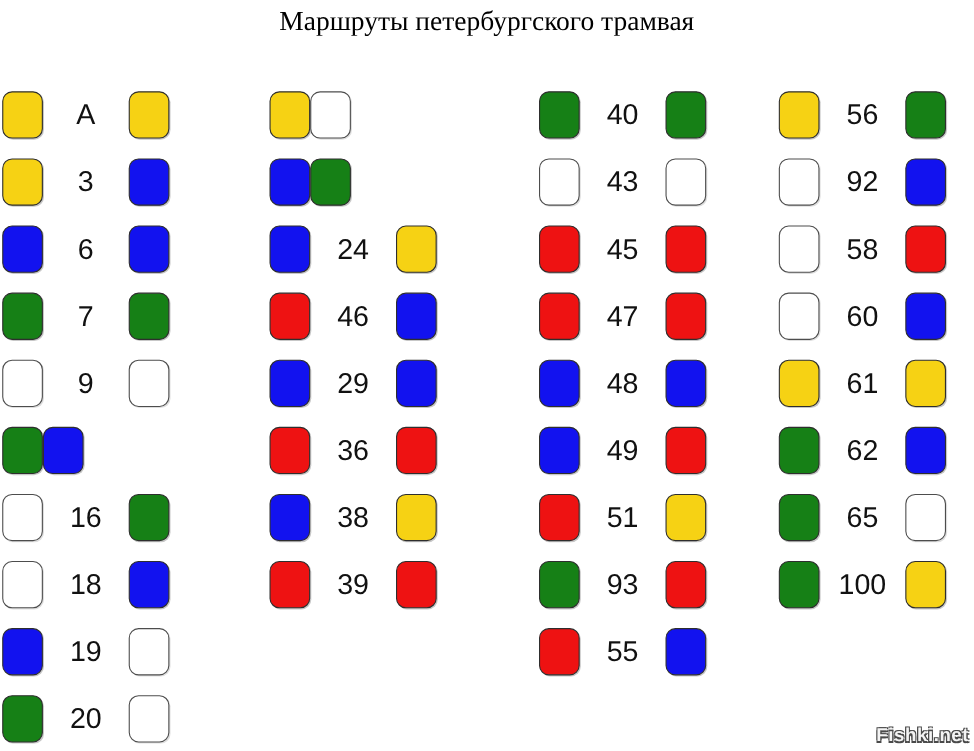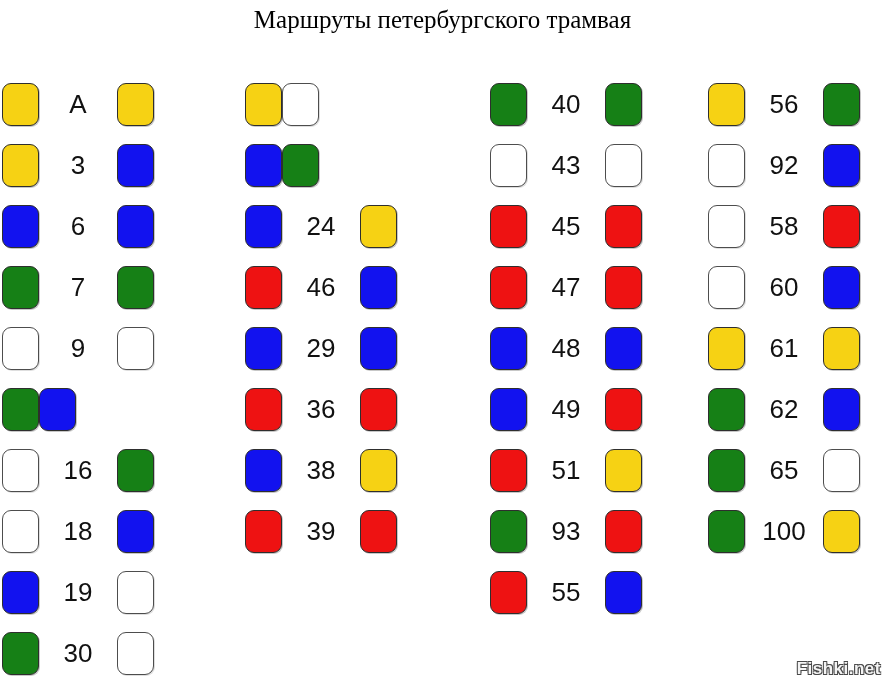--- a/index.html
+++ b/index.html
@@ -129,21 +129,21 @@
         <div class="route-number">18</div>
         <div class="swatch" style="background: rgb(18, 18, 239);"></div>
       </div>
       <div class="route-row">
         <div class="swatch" style="background: rgb(18, 18, 239);"></div>
         <div class="route-number">19</div>
         <div class="swatch white" style="background: rgb(255, 255, 255);"></div>
       </div>
       <div class="route-row">
         <div class="swatch" style="background: rgb(22, 128, 22);"></div>
-        <div class="route-number">30</div>
+        <div class="route-number">20</div>
         <div class="swatch white" style="background: rgb(255, 255, 255);"></div>
       </div>
     </div>
     <div class="route-column">
       <div class="route-row">
         <div class="swatch" style="background: rgb(246, 210, 20);"></div>
         <div class="swatch white" style="background: rgb(255, 255, 255);"></div>
       </div>
       <div class="route-row">
         <div class="swatch" style="background: rgb(18, 18, 239);"></div>

